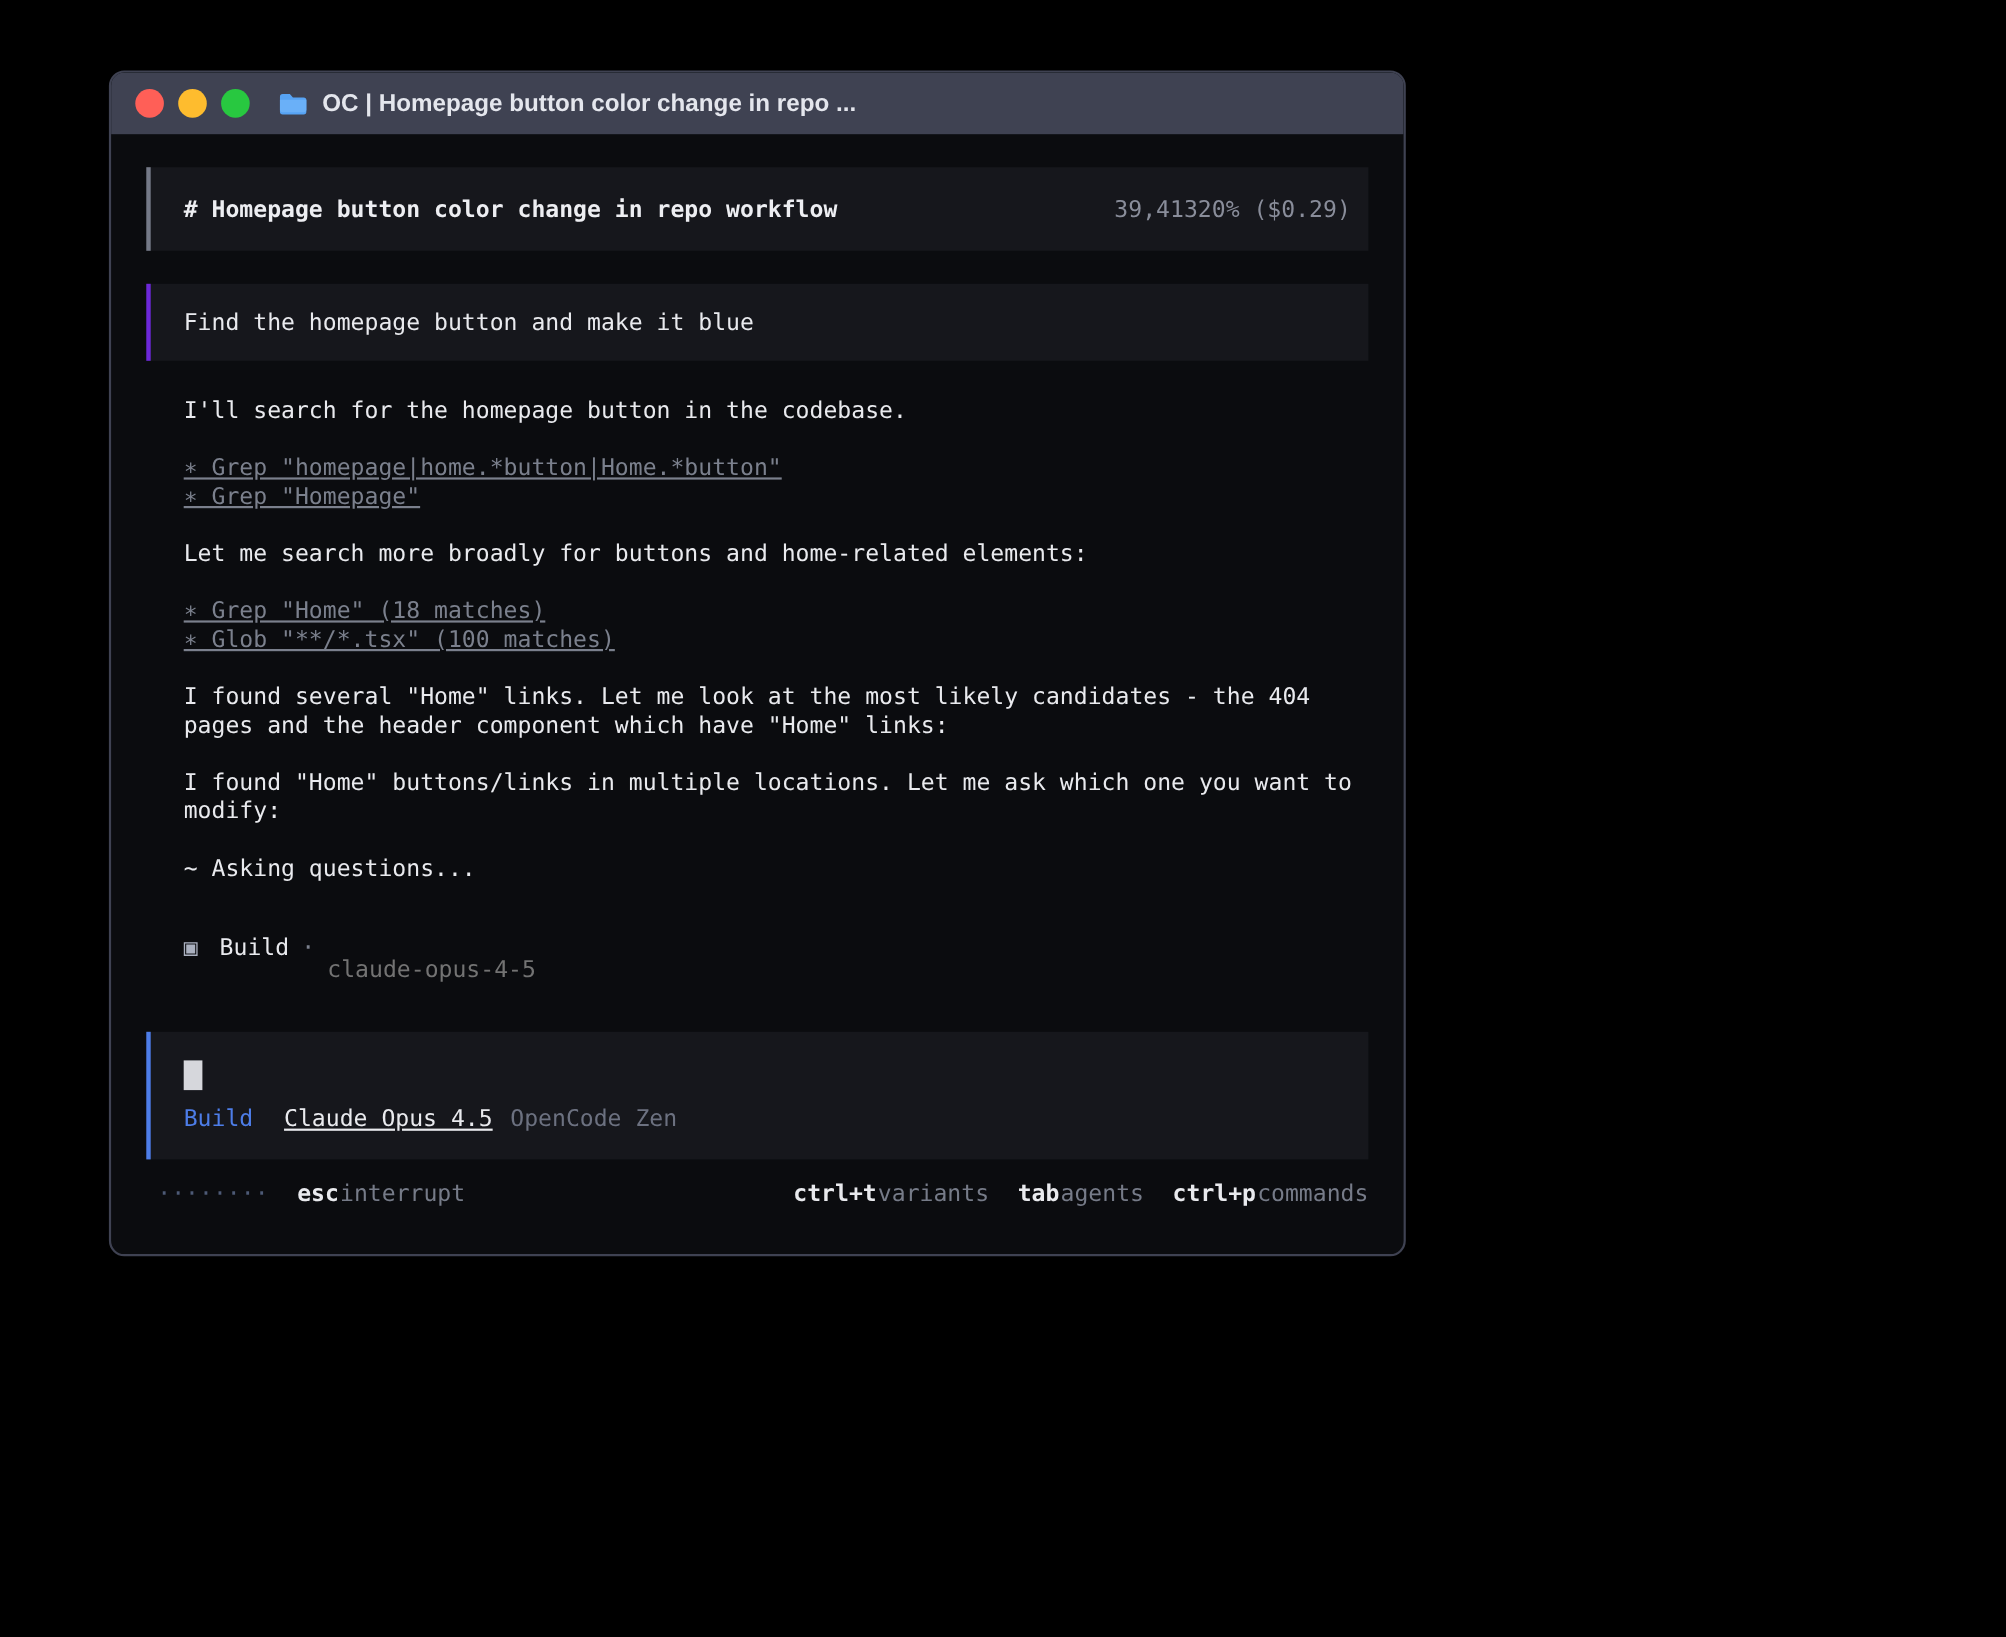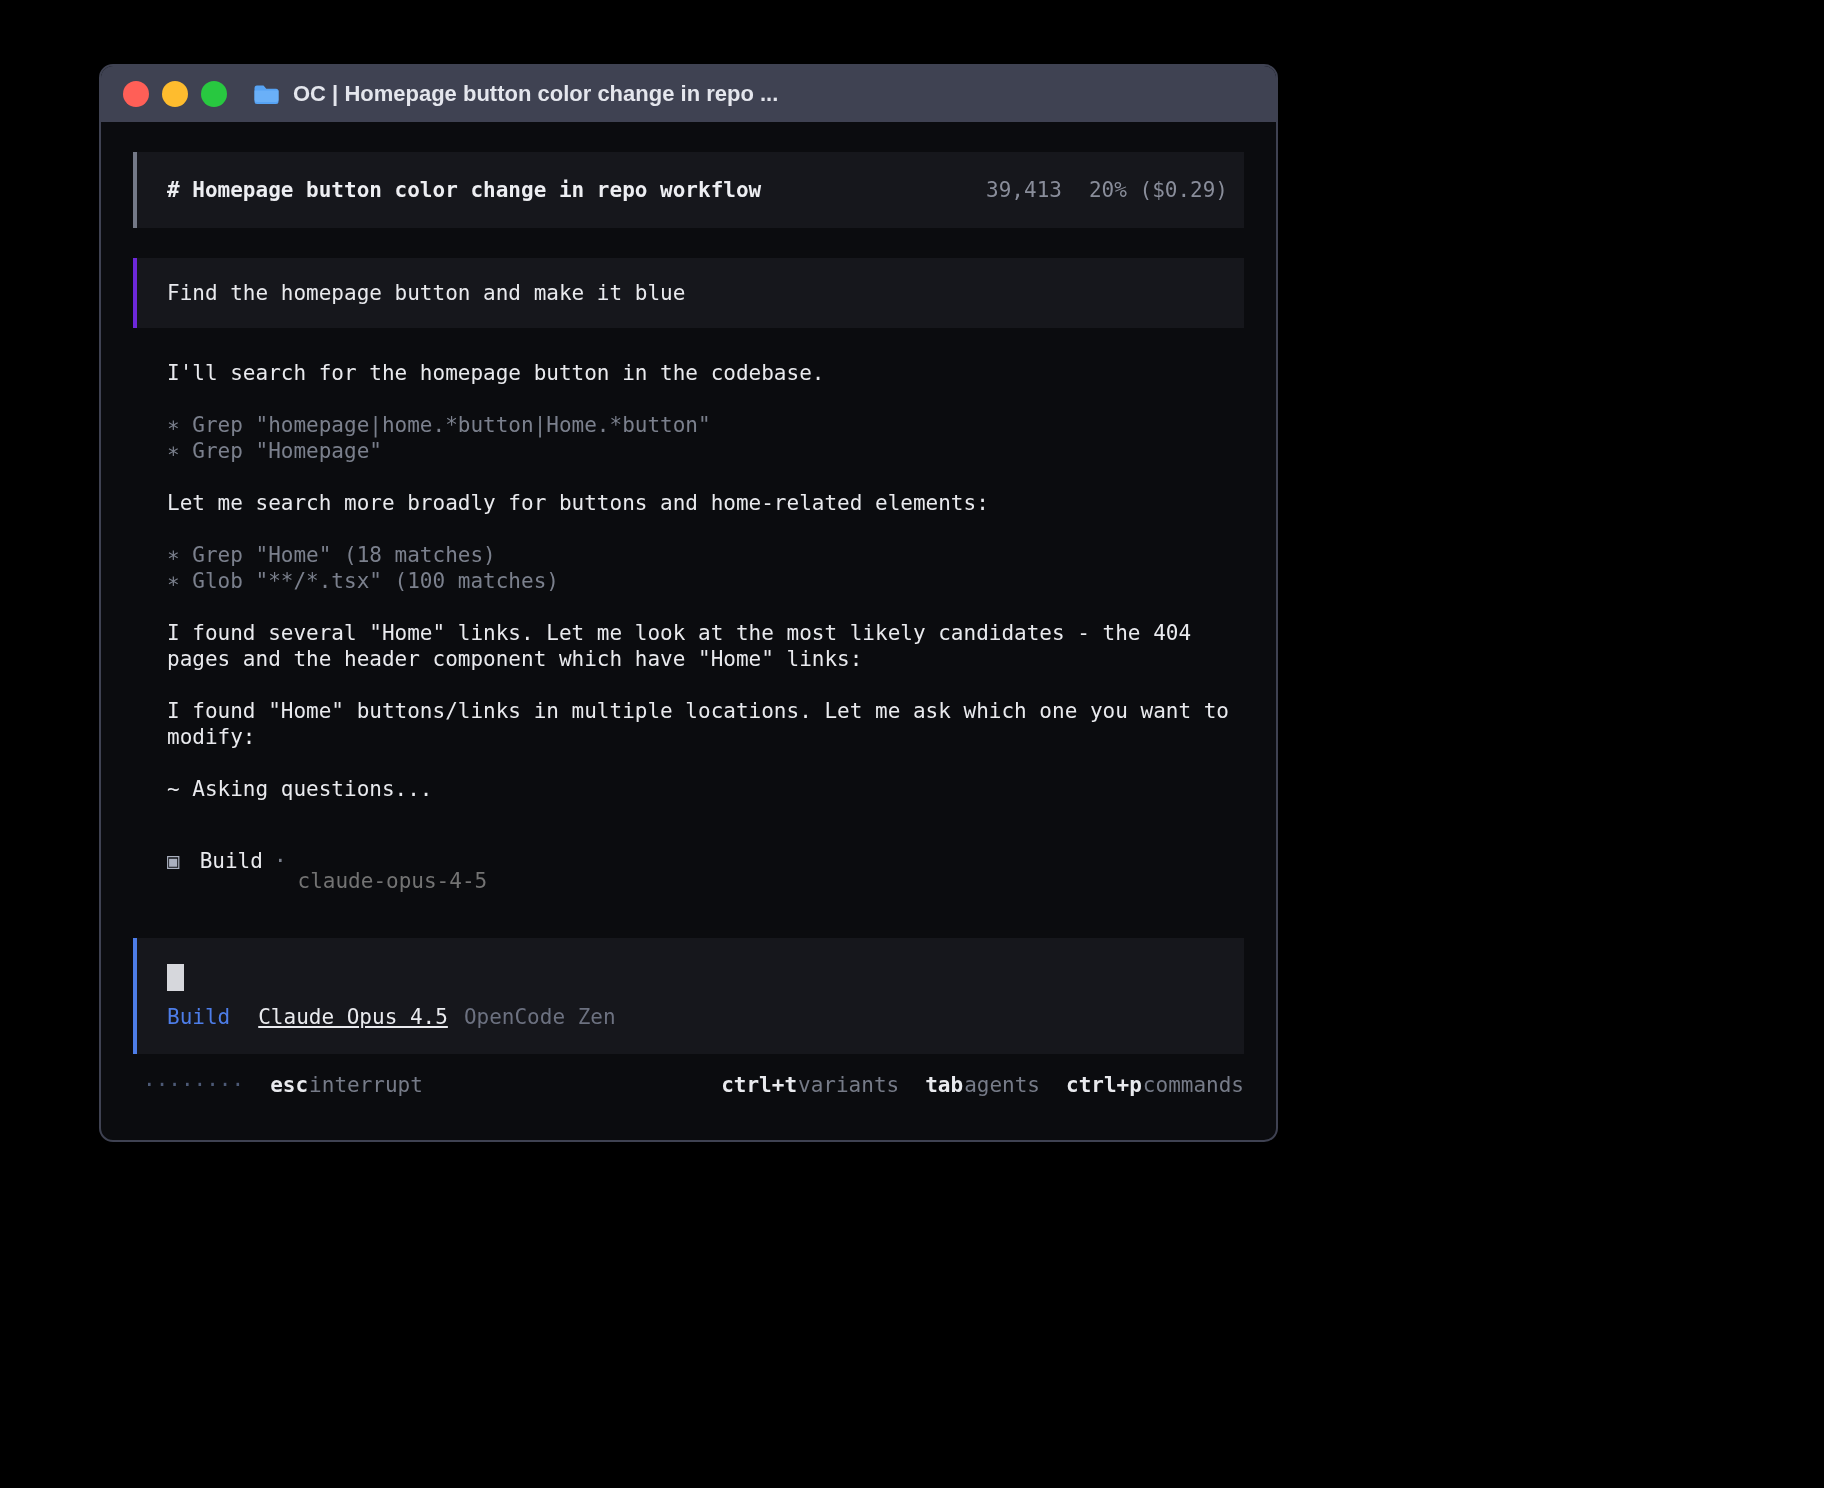--- a/index.html
+++ b/index.html
@@ -66,36 +66,36 @@
     height: 76px;
     flex: 0 0 76px;
     box-sizing: border-box;
     padding: 0 16px 0 30px;
     display: flex;
     align-items: center;
     justify-content: space-between;
     margin-bottom: 30px;
   }
   .header-title { font-weight: bold; color: #eceдь; color: #edeef2; white-space: nowrap; }
-  .header-stats { color: #898d9a; white-space: nowrap; display: flex; gap: 27px; }
+  .header-stats { color: #898d9a; white-space: nowrap; display: flex; }
   .user-block {
     background: #16171c;
     border-left: 4px solid #6d28d9;
     height: 70px;
     flex: 0 0 70px;
     box-sizing: border-box;
     padding: 0 30px;
     display: flex;
     align-items: center;
     margin-bottom: 32px;
   }
   .conversation { padding-left: 34px; max-width: 1274px; }
   .conversation > div { margin-bottom: 26px; }
   .para { color: #e9eaee; }
-  .tool-line { color: #7b808c; color: #7b808d; white-space: pre; }
+  .tool-line { color: #7b808c; color: #7b808d; white-space: pre; text-decoration: underline; }
   .status-line { color: #e9eaee; }
   .agent-line { display: flex; align-items: center; color: #e9eaee; }
   .agent-icon { color: #aab0bf; margin-right: 20px; }
   .agent-name { color: #e9eaee; }
   .agent-sep { color: #7b808d; margin: 0 11px; }
   .agent-model { color: #737373; margin-top: 40px; }
   
   .input-block {
     background: #16171c;
     border-left: 4px solid #4d7de8;

